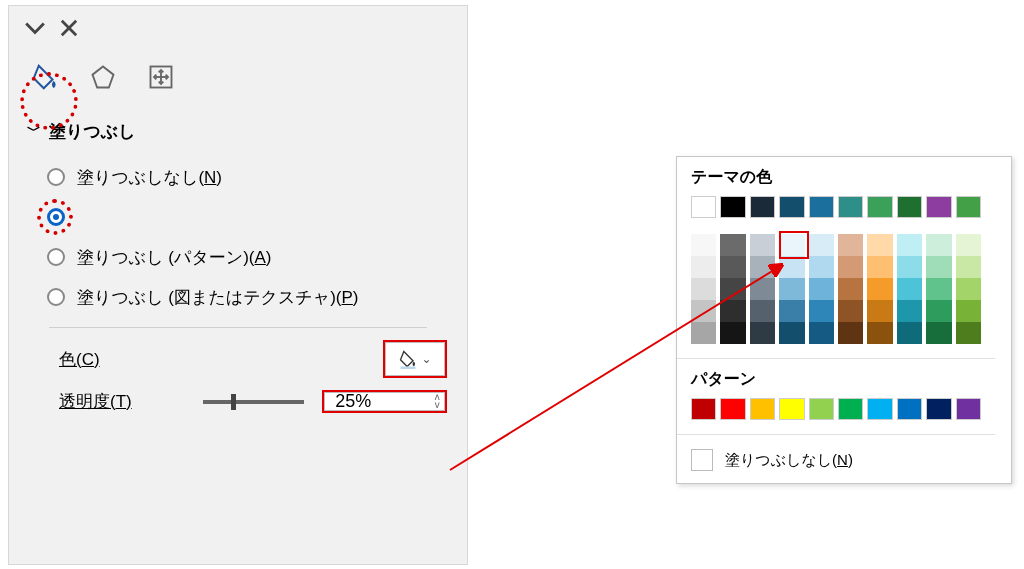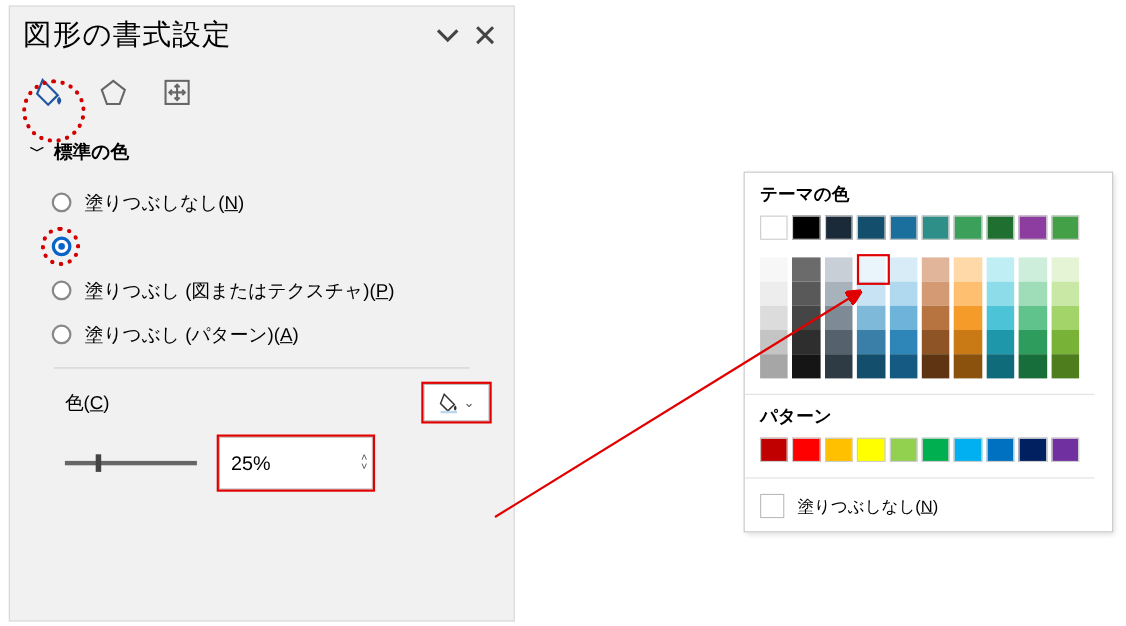--- a/index.html
+++ b/index.html
@@ -130,42 +130,42 @@
     background:#d0d0d0;
   }
 
   .prop-row {
     display:flex;
     align-items:center;
     padding: 14px 22px 0 50px;
     font-size:17px;
     gap: 14px;
   }
-  .prop-label { flex: 0 0 130px; }
+  .prop-label { flex: 0 0 130px; text-decoration: underline; }
   .color-btn {
     width: 60px; height: 34px;
     background:#fff;
     border:1px solid #bcbcbc;
     display:flex;align-items:center;justify-content:center;
     gap:3px;
   }
   .color-btn svg { width:20px;height:20px; }
   .color-btn .caret { font-size:12px; color:#555; }
   .redbox { outline: 2px solid #e10000; outline-offset: 0; }
 
   .slider-track {
     width: 120px; height:4px; background:#666; position:relative;
     margin-right: 6px;
   }
   .slider-thumb {
     position:absolute; top:-6px;
     width:5px;height:16px;background:#444;
   }
   .spin-box {
-    width:140px;height:48px;
+    width:140px;height:19px;
     background:#fff;
     border:1px solid #bcbcbc;
     display:flex;align-items:center;
     padding:0 4px 0 10px;
     font-size:18px;
   }
   .spin-arrows {
     margin-left:auto;
     display:flex;flex-direction:column;
     line-height:8px;font-size:10px;color:#555;
@@ -229,21 +229,20 @@
     fill:none;
     pointer-events:none;
   }
 </style>
 </head>
 <body>
 
 <div class="format-pane">
 
   <div class="pane-header">
-    <div class="pane-title">図形の書式設定</div>
     <div class="pane-chev-down">
       <svg width="22" height="22" viewBox="0 0 10 10">
           <polyline points="1,3 5,7 9,3" fill="none" stroke="#444" stroke-width="1.3"></polyline>
         </svg>
     </div>
     <div class="pane-close">
       <svg width="18" height="18" viewBox="0 0 10 10">
           <line x1="1" y1="1" x2="9" y2="9" stroke="#444" stroke-width="1.5"></line>
           <line x1="9" y1="1" x2="1" y2="9" stroke="#444" stroke-width="1.5"></line>
         </svg>
@@ -271,58 +270,59 @@
         <polyline points="10,16 12,18 14,16" fill="none" stroke="#666" stroke-width="1.6"></polyline>
         <polyline points="8,10 6,12 8,14" fill="none" stroke="#666" stroke-width="1.6"></polyline>
         <polyline points="16,10 18,12 16,14" fill="none" stroke="#666" stroke-width="1.6"></polyline>
       </svg>
     </div>
   </div>
   <div class="dotted-ring ring-fill-tab"></div>
 
   <div class="section-header">
     <span class="disclosure-arrow">﹀</span>
-    <span>標準の色</span>
+    <span>塗りつぶし</span>
   </div>
 
   <div class="radio-list">
     <label class="radio-row">
       <span class="radio-circle"></span>
       <span><span>塗りつぶしなし(</span><u class="acc">N</u><span>)</span></span>
     </label>
     <label class="radio-row">
       <span class="ring-radio"></span>
       <span class="radio-circle checked"></span>
     </label>
     <label class="radio-row">
       <span class="radio-circle"></span>
-      <span><span>塗りつぶし (図またはテクスチャ)(</span><u class="acc">P</u><span>)</span></span>
+      <span><span>塗りつぶし (パターン)(</span><u class="acc">A</u><span>)</span></span>
     </label>
     <label class="radio-row">
       <span class="radio-circle"></span>
-      <span><span>塗りつぶし (パターン)(</span><u class="acc">A</u><span>)</span></span>
+      <span><span>塗りつぶし (図またはテクスチャ)(</span><u class="acc">P</u><span>)</span></span>
     </label>
   </div>
 
   <div class="hr"></div>
 
   <div class="prop-row">
     <span class="prop-label"><span>色(</span><u class="acc">C</u><span>)</span></span>
     <div style="flex:1"></div>
     <div class="color-btn redbox">
       <svg viewBox="0 0 24 24">
         <path d="M7 3 L18 14 L11 21 L3 13 Z" fill="none" stroke="#333" stroke-width="1.6"></path>
         <path d="M19 15 q3 3 0 6 q-3 -3 0 -6 Z" fill="#333"></path>
         <rect x="3" y="21" width="18" height="3" fill="#bcd7ec"></rect>
       </svg>
       <span class="caret">⌄</span>
     </div>
   </div>
 
   <div class="prop-row">
+    <span class="prop-label"><span>透明度(</span><u class="acc">T</u><span>)</span></span>
     <div class="slider-track">
       <div class="slider-thumb" id="slider-thumb" style="left: 28px;"></div>
     </div>
     <div class="spin-box redbox">
       <span>25%</span>
       <div class="spin-arrows">
           <span>˄</span>
           <span>˅</span>
         </div>
     </div>

